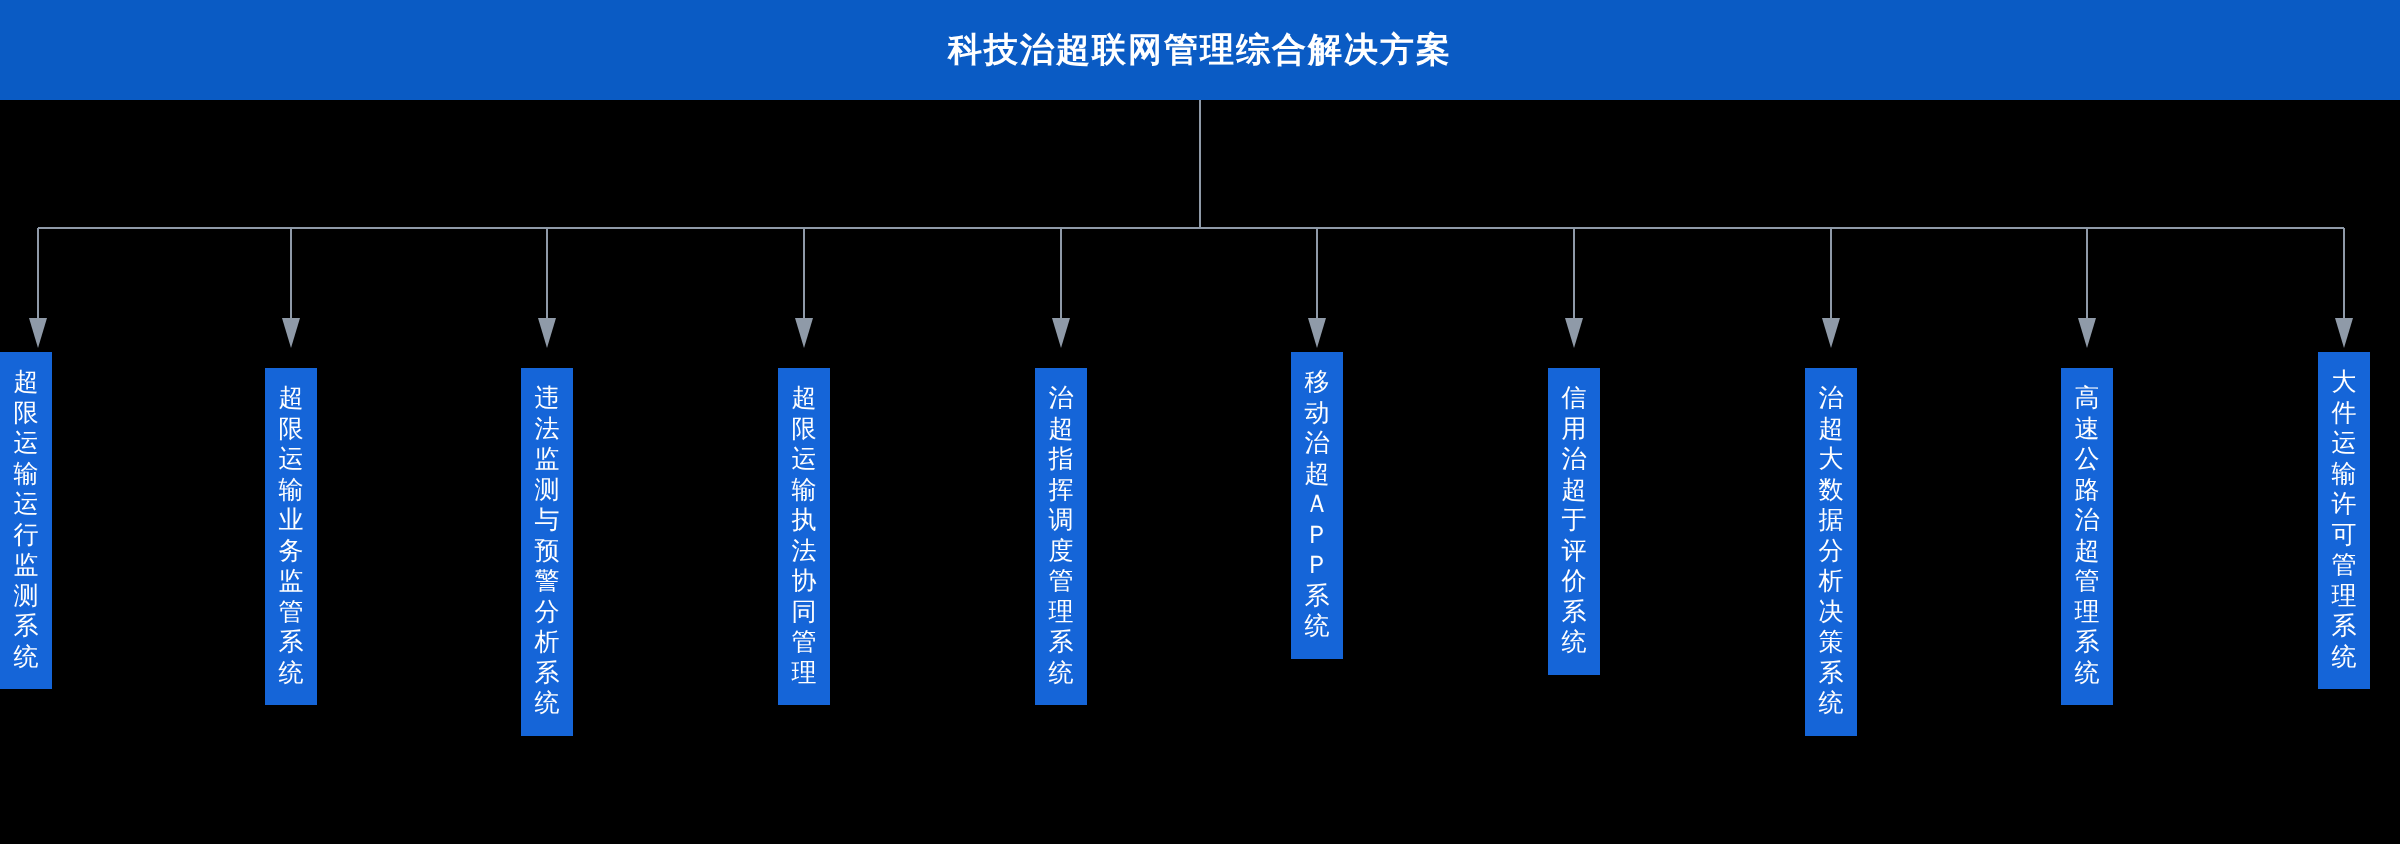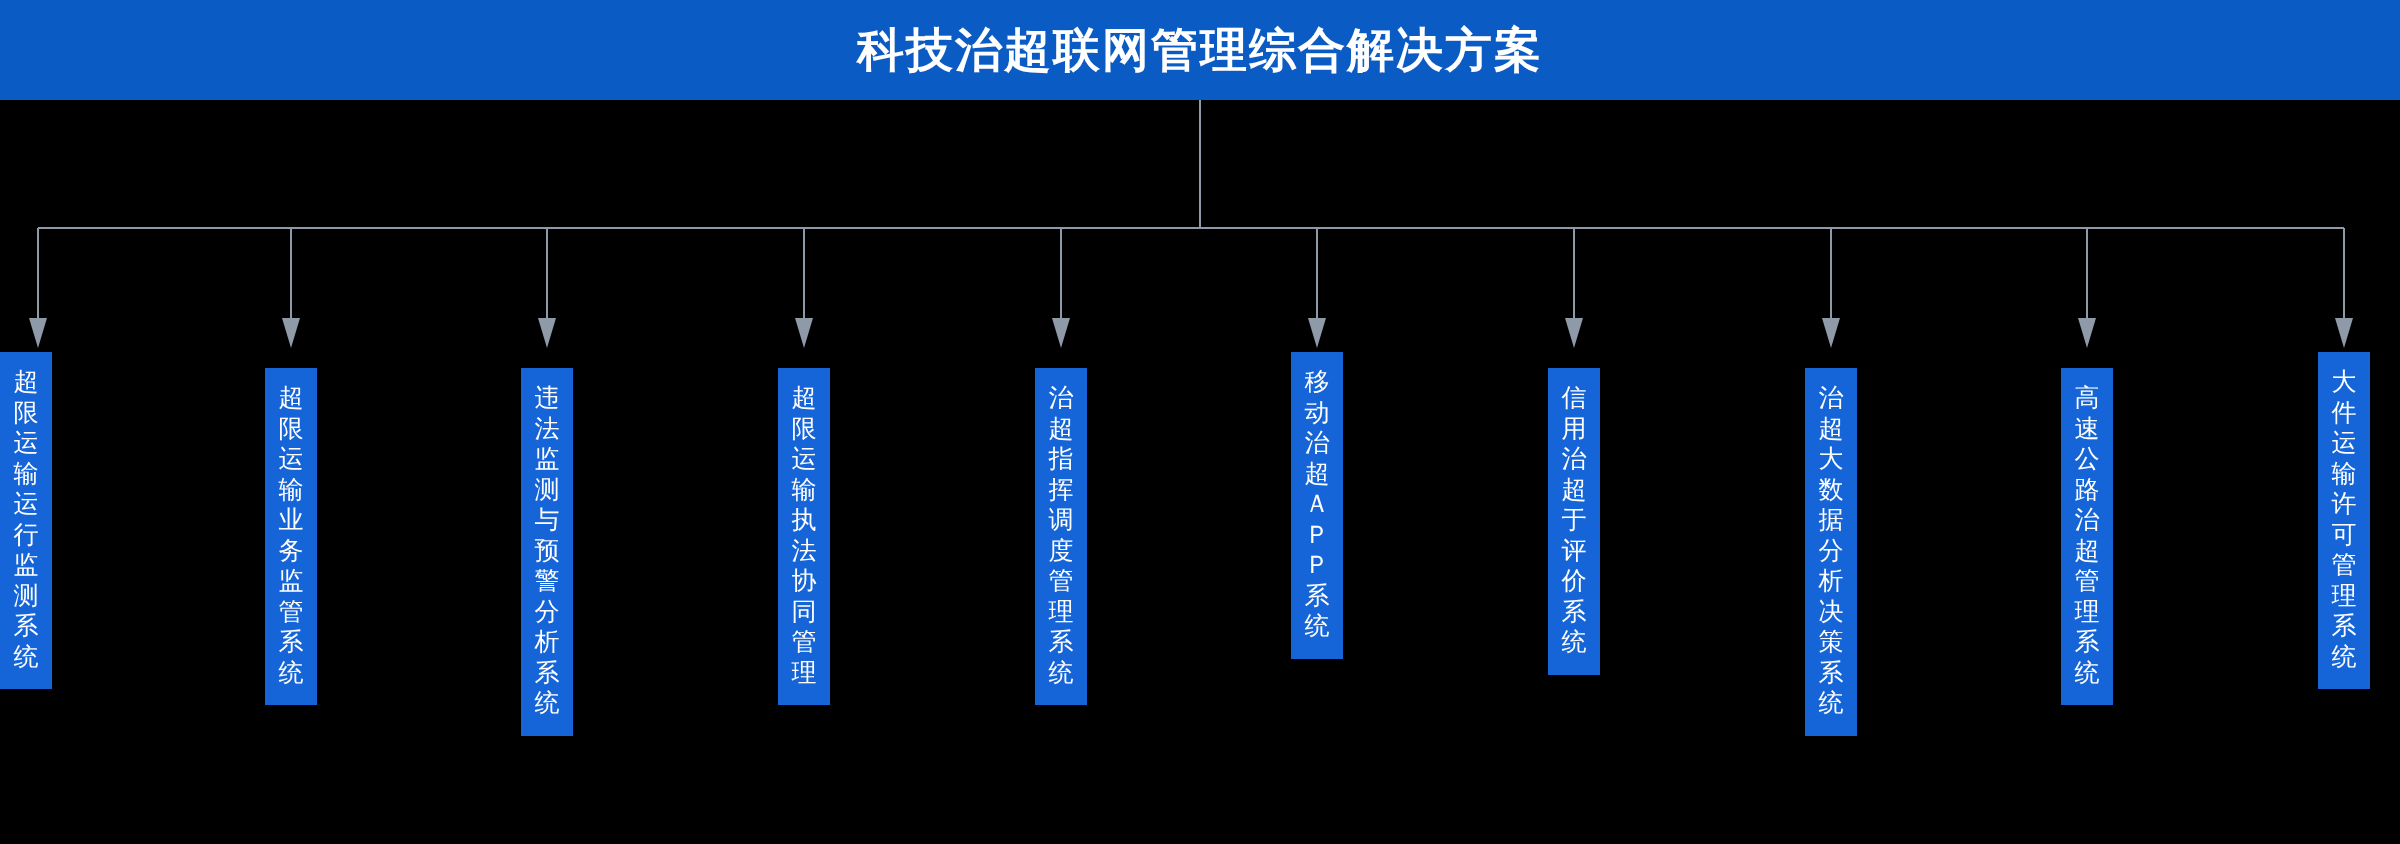--- a/index.html
+++ b/index.html
@@ -28,21 +28,21 @@
     left: 0;
     top: 0;
     width: 2400px;
     height: 100px;
     background: #0a5bc4;
     display: flex;
     align-items: center;
     justify-content: center;
   }
   .title-text {
-    font-size: 47px;
+    font-size: 34px;
     font-weight: bold;
     letter-spacing: 2px;
     color: #ffffff;
   }
 
   
   .connector-layer {
     position: absolute;
     left: 0;
     top: 0;

